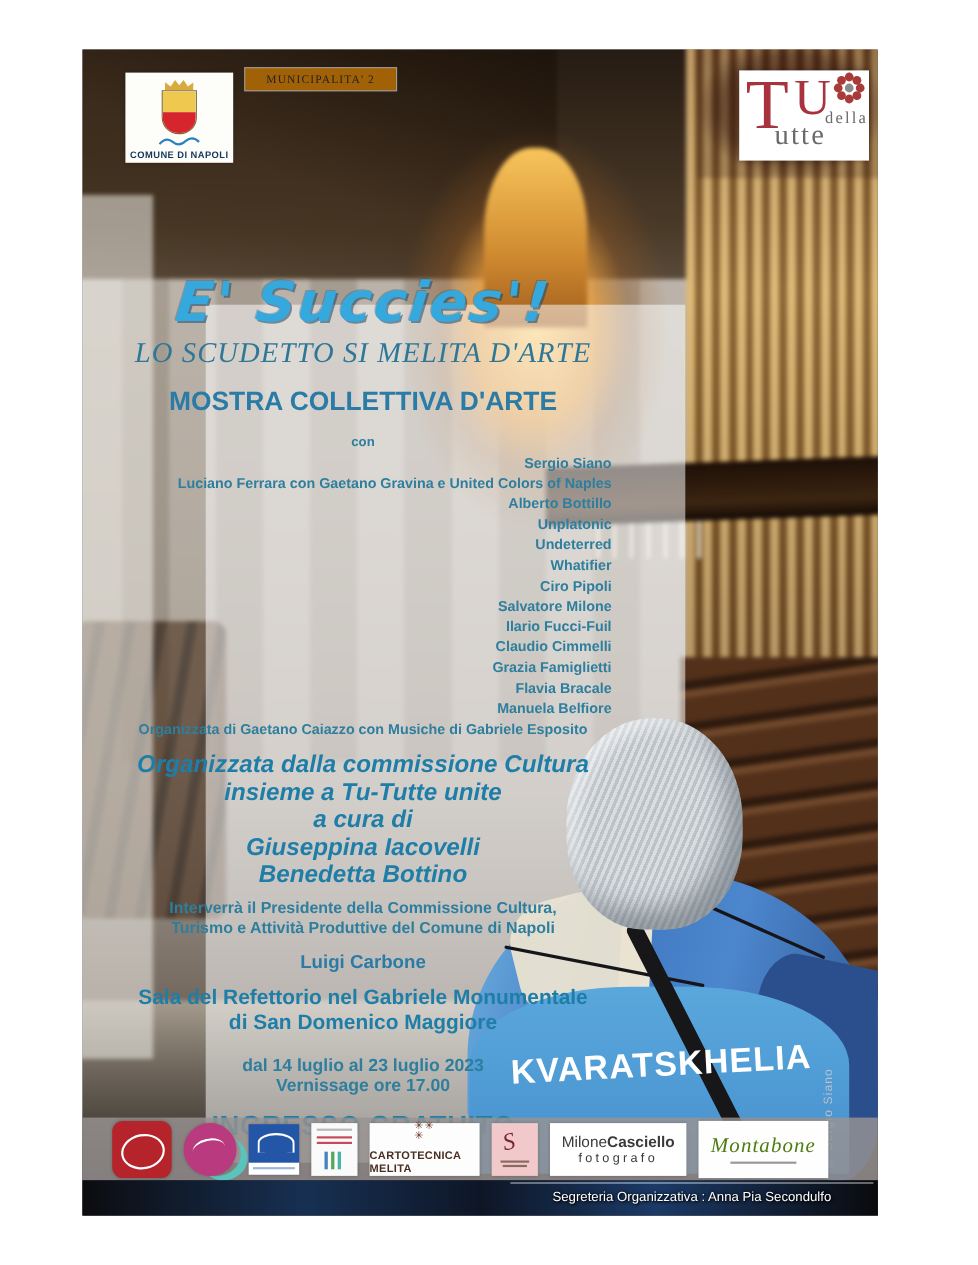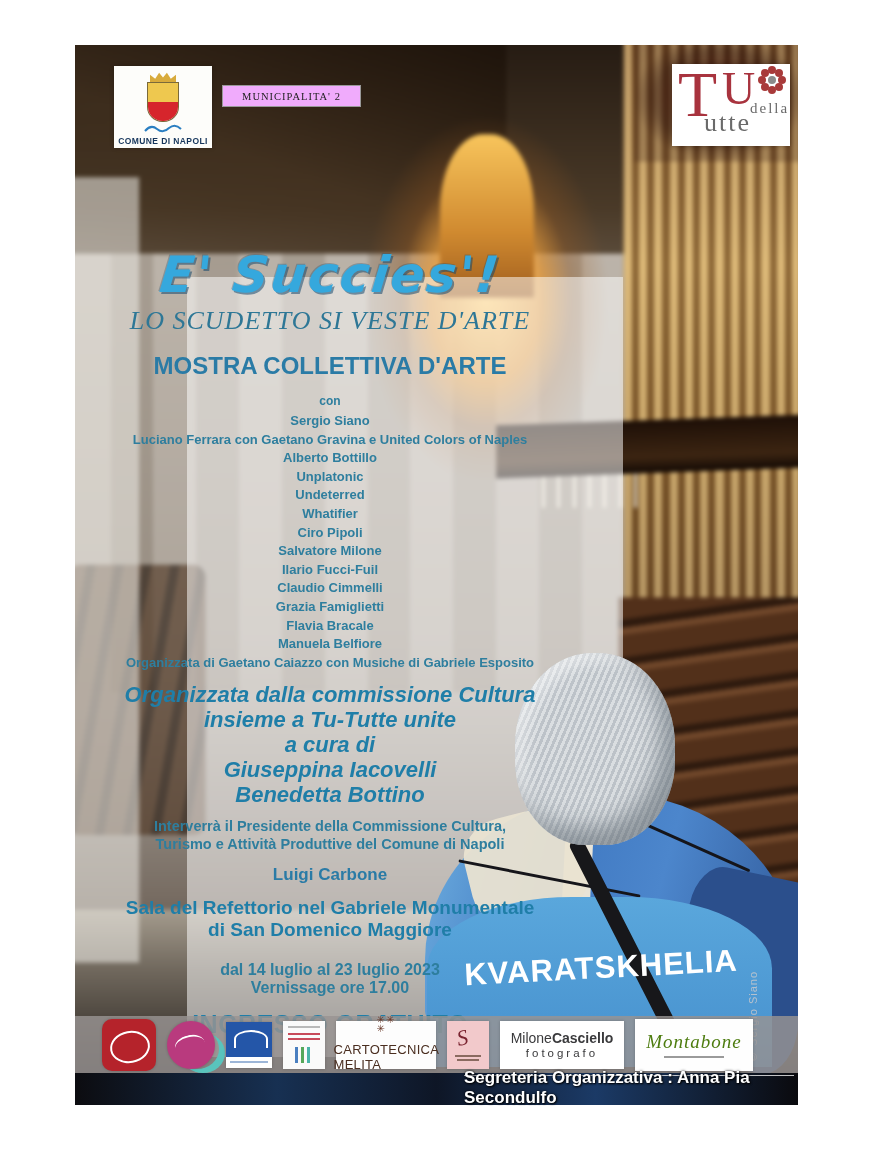--- a/index.html
+++ b/index.html
@@ -68,43 +68,43 @@
   .text-col{position:absolute;left:104px;top:232px;width:452px;z-index:2;text-align:center;color:#2e7e9e;}
   .title{margin-top:14px;font-size:50px;font-weight:bold;font-style:italic;color:#35a8dd;
      letter-spacing:2px;transform:skewX(-6deg);display:inline-block;
      text-shadow:2px 2px 0 rgba(22,72,110,0.55),-1px -1px 0 rgba(22,72,110,0.3);
      font-family:"DejaVu Sans",sans-serif;}
   .subtitle{margin-top:2px;font-family:"Liberation Serif",serif;font-style:italic;font-size:26px;
      color:#2e7796;letter-spacing:1px;}
   .mostra{margin-top:16px;font-size:24px;font-weight:bold;color:#2a7ba6;letter-spacing:0px;}
   .con{margin-top:14px;font-size:12px;font-weight:bold;}
   .artists{margin-top:4px;font-size:13px;font-weight:bold;line-height:18.6px;}
-  .artists div{white-space:nowrap;}
+  .artists div{white-space:nowrap;text-align:right;}
   .projection{font-size:13px;font-weight:bold;line-height:18.6px;}
   .org{margin-top:10px;font-size:22px;font-weight:bold;color:#1f7ea8;line-height:25px;font-style:italic;}
   .curators span{display:inline-block;margin:0 12px;}
   .speaker{margin-top:10px;font-size:14.5px;font-weight:bold;line-height:18px;}
   .speaker-name{margin-top:12px;font-size:17px;font-weight:bold;color:#2a7ba6;}
   .venue{margin-top:12px;font-size:19px;font-weight:bold;color:#1f7ea8;line-height:22px;}
   .dates{margin-top:20px;font-size:16px;font-weight:bold;}
   .vernissage{font-size:16px;font-weight:bold;}
   .admission{margin-top:13px;font-size:25px;font-weight:bold;color:#1f7ea8;letter-spacing:0.5px;}
 
   
   .logo-comune{position:absolute;left:114px;top:66px;width:98px;height:82px;background:#fdfdfa;z-index:3;
      display:flex;flex-direction:column;align-items:center;box-shadow:0 0 4px rgba(0,0,0,0.25);}
   .crown{width:26px;height:11px;margin-top:5px;background:#d8ab3c;
      clip-path:polygon(0 100%,0 35%,20% 70%,35% 15%,50% 60%,65% 15%,80% 70%,100% 35%,100% 100%);}
   .shield{width:30px;height:38px;border:1px solid #7a6a3a;border-radius:0 0 48% 48%/0 0 38% 38%;overflow:hidden;}
   .shield .half-top{height:50%;background:#eec84f;}
   .shield .half-bot{height:50%;background:#d6252c;}
   .comune-caption{margin-top:2px;font-size:8.5px;font-weight:bold;color:#16365c;letter-spacing:0.4px;}
-  .box-municipalita{position:absolute;left:222px;top:61px;width:137px;height:20px;background:#f0abfc;border:1px solid #999;
+  .box-municipalita{position:absolute;left:222px;top:61px;width:137px;height:20px;background:#a16207;border:1px solid #999;
      z-index:3;display:flex;align-items:center;justify-content:center;
-     font-family:"Liberation Serif",serif;font-size:10.5px;letter-spacing:1px;color:#222;margin-top:24px;}
+     font-family:"Liberation Serif",serif;font-size:10.5px;letter-spacing:1px;color:#222;}
   .logo-tutte{position:absolute;left:672px;top:64px;width:118px;height:82px;background:#ffffff;z-index:3;
      box-shadow:0 0 4px rgba(0,0,0,0.25);font-family:"Liberation Serif",serif;}
   .tt-t{position:absolute;left:6px;top:-6px;font-size:64px;color:#a8333e;}
   .tt-u{position:absolute;left:50px;top:-2px;font-size:46px;color:#a8333e;}
   .tt-nite{position:absolute;left:78px;top:36px;font-size:15px;color:#6a6a6a;letter-spacing:2px;}
   .tt-utte{position:absolute;left:32px;top:44px;font-size:26px;color:#6a6a6a;letter-spacing:2px;}
   .rosette{position:absolute;right:14px;top:12px;width:8px;height:8px;border-radius:50%;background:#8a8a8a;
      box-shadow:0 -10px 0 #a83a3a,7px -7px 0 #a83a3a,10px 0 0 #a83a3a,7px 7px 0 #a83a3a,
                 0 10px 0 #a83a3a,-7px 7px 0 #a83a3a,-10px 0 0 #a83a3a,-7px -7px 0 #a83a3a;}
 
@@ -122,40 +122,40 @@
   .sp-blue .dome{position:absolute;left:8px;top:8px;width:30px;height:16px;border:2px solid #fff;border-bottom:none;border-radius:50% 50% 0 0;}
   .sp-blue .strip{position:absolute;left:0;bottom:0;width:100%;height:11px;background:#fff;}
   .sp-blue .strip i{display:block;margin:4px 4px 0;height:2px;background:#9db6d8;}
   .sp-stripes{width:42px;height:48px;background:#fafafa;position:relative;}
   .sp-stripes .t{position:absolute;left:5px;top:5px;width:32px;height:2px;background:#b9b9b9;}
   .sp-stripes .r1{position:absolute;left:5px;top:12px;width:32px;height:2px;background:#c84a5a;}
   .sp-stripes .r2{position:absolute;left:5px;top:17px;width:32px;height:2px;background:#c84a5a;}
   .sp-stripes .v{position:absolute;bottom:6px;width:3px;height:16px;}
   .sp-carto{width:100px;height:48px;background:#fdfdfd;display:flex;flex-direction:column;align-items:center;justify-content:center;}
   .sp-carto .emblem{color:#6b3a2a;font-size:10px;line-height:9px;letter-spacing:1px;}
-  .sp-carto .name{font-size:13px;font-weight:normal;color:#4a2e20;letter-spacing:0.3px;margin-top:9px;}
+  .sp-carto .name{font-size:10px;font-weight:bold;color:#4a2e20;letter-spacing:0.3px;margin-top:9px;}
   .sp-carto .sub{width:46px;height:2px;background:#cbb9a4;margin-top:3px;}
   .sp-pink{width:42px;height:48px;background:#f2c9cb;position:relative;}
   .sp-pink .sq{position:absolute;left:10px;top:4px;font-family:"Liberation Serif",serif;font-style:italic;font-size:22px;color:#7a2430;transform:rotate(-12deg);}
   .sp-pink .l1{position:absolute;left:8px;bottom:12px;width:26px;height:1.5px;background:#8a6a60;}
   .sp-pink .l2{position:absolute;left:10px;bottom:8px;width:22px;height:1.5px;background:#8a6a60;}
   .sp-casc{width:124px;height:48px;background:#ffffff;display:flex;flex-direction:column;align-items:center;justify-content:center;color:#3a3a3c;}
   .sp-casc .row1{font-size:14px;}
   .sp-casc .row1 b{font-weight:bold;}
   .sp-casc .row2{font-size:11.5px;letter-spacing:3px;margin-top:1px;}
   .sp-mont{width:118px;height:52px;background:#fefefe;display:flex;flex-direction:column;align-items:center;justify-content:center;}
   .sp-mont .scr{font-family:"Liberation Serif",serif;font-style:italic;font-size:19px;color:#4d7c0f;letter-spacing:1px;}
   .sp-mont .sub{width:60px;height:2px;background:#9a9a9a;margin-top:3px;}
 
   
   .bottom-strip{position:absolute;left:75px;top:1073px;width:723px;height:32px;z-index:3;
      background:linear-gradient(90deg,#0c0c10 0%,#173052 28%,#0e1626 50%,#1b3a66 72%,#0a0a0e 100%);}
   .secretariat{position:absolute;right:4px;top:2px;width:330px;height:24px;border-top:1px solid rgba(255,255,255,0.75);
      display:flex;align-items:center;justify-content:center;
-     font-size:17px;font-weight:bold;color:#ffffff;text-shadow:1px 1px 2px #000,0 0 3px rgba(0,0,0,0.8);}
+     font-size:12px;font-weight:normal;color:#ffffff;text-shadow:1px 1px 2px #000,0 0 3px rgba(0,0,0,0.8);}
 </style>
 </head>
 <body>
 
 <div class="page">
 
   <div class="photo">
     <div class="blurwrap">
       <div class="ph ph-base"></div>
       <div class="ph ph-vault"></div>
@@ -207,21 +207,21 @@
   <div class="logo-tutte">
     <span class="tt-t">T</span>
     <span class="tt-u">U</span>
     <span class="tt-nite">della</span>
     <span class="tt-utte">utte</span>
     <span class="rosette"></span>
   </div>
 
   <div class="text-col">
     <div><span class="title">E' Succies'!</span></div>
-    <div class="subtitle">LO SCUDETTO SI VESTE D'ARTE</div>
+    <div class="subtitle">LO SCUDETTO SI MELITA D'ARTE</div>
     <div class="mostra">MOSTRA COLLETTIVA D'ARTE</div>
     <div class="con">con</div>
     <div class="artists">
       <div>Sergio Siano</div>
       <div>Luciano Ferrara con Gaetano Gravina e United Colors of Naples</div>
       <div>Alberto Bottillo</div>
       <div>Unplatonic</div>
       <div>Undeterred</div>
       <div>Whatifier</div>
       <div>Ciro Pipoli</div>

